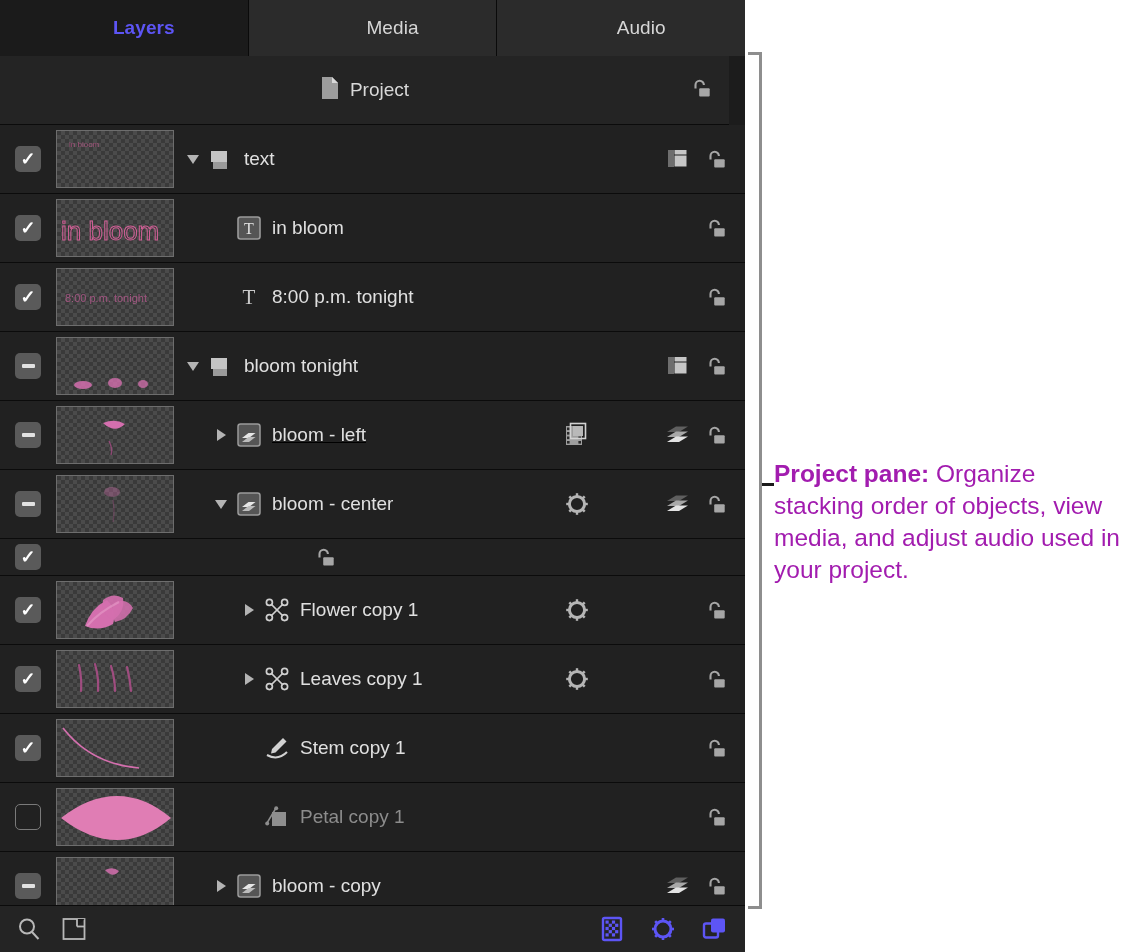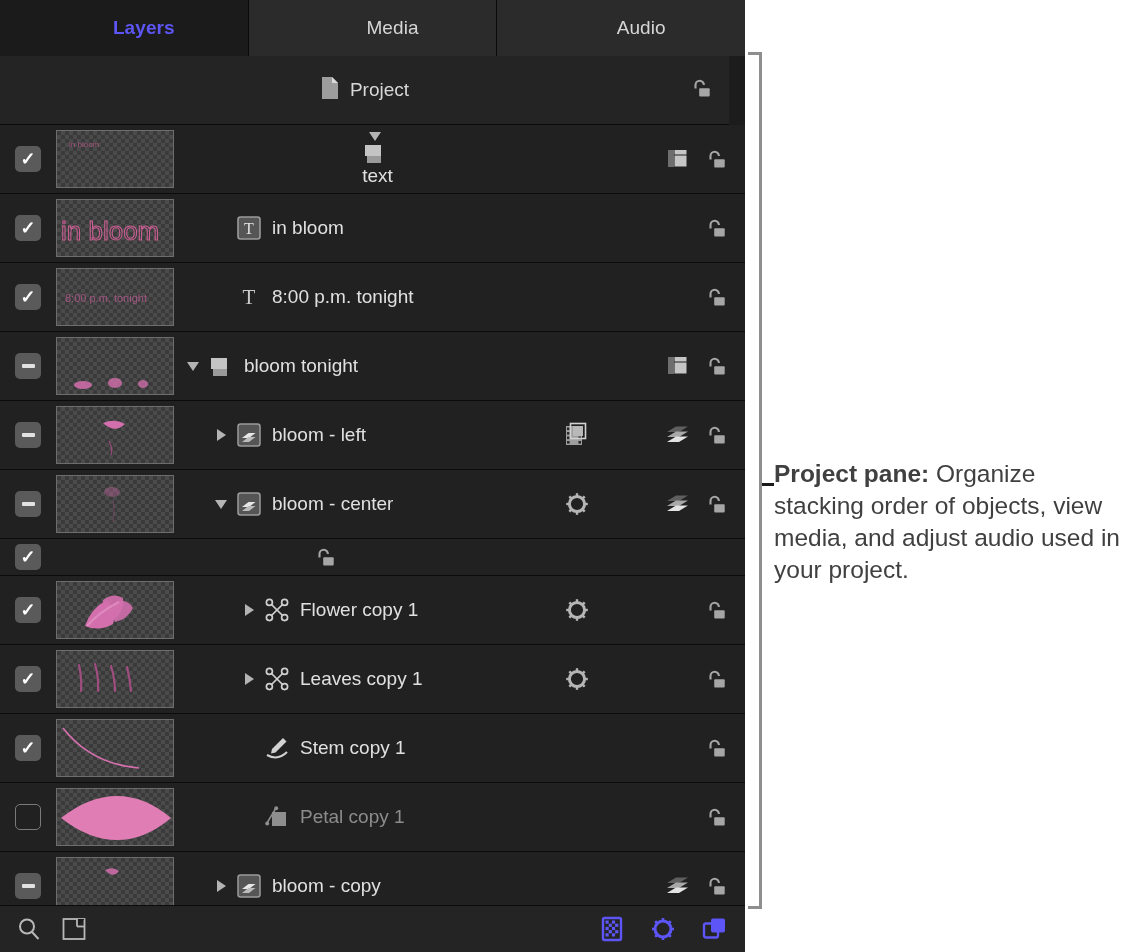--- a/index.html
+++ b/index.html
@@ -241,21 +241,21 @@
     width: 12px; height: 3px;
     background: #1a1a1a;
   }
 
   #callout {
     position: absolute;
     left: 774px; top: 458px;
     width: 352px;
     font-size: 24.5px;
     line-height: 1.30;
-    color: #404040;
+    color: #a21caf;
     font-family: "Liberation Sans", sans-serif;
   }
   #callout .lead { font-weight: bold; }
 </style>
 </head>
 <body>
 
 <div id="stage">
 
   <div id="panel">
@@ -299,21 +299,21 @@
               <span class="mk">✓</span>
             </div>
           </div>
           <div class="thumb-cell">
             <div class="thumb">
               <div class="art"><svg width="118" height="58" viewBox="0 0 118 58">
                   <text x="12" y="16" font-size="8" fill="#c05a8e" opacity=".75" font-family="Liberation Sans, sans-serif">in bloom</text>
                 </svg></div>
             </div>
           </div>
-          <div class="name-cell" style="padding-left: 0px; flex-direction: column;">
+          <div class="name-cell" style="padding-left: 0px;">
             <div class="disc open">
               <i></i>
             </div>
             <div class="kind">
               <svg width="24" height="24" viewBox="0 0 24 24">
                 <rect x="4" y="10" width="14" height="12" fill="#9a9a9a"></rect>
                 <rect x="2" y="4" width="16" height="11" fill="#c4c4c4"></rect>
               </svg>
             </div>
             <div class="lname">text</div>
@@ -447,21 +447,21 @@
             </div>
           </div>
           <div class="thumb-cell">
             <div class="thumb">
               <div class="art"><svg width="118" height="58" viewBox="0 0 118 58">
                   <path d="M46 16 q12 -5 22 1 q-10 10 -22 -1 z" fill="#d46fae"></path>
                   <path d="M52 34 q4 8 2 14" stroke="#b04f8b" stroke-width="1.4" fill="none" opacity=".7"></path>
                 </svg></div>
             </div>
           </div>
-          <div class="name-cell" style="padding-left: 28px;">
+          <div class="name-cell" style="padding-left: 28px; text-decoration: underline;">
             <div class="disc">
               <i></i>
             </div>
             <div class="kind">
               <svg width="26" height="26" viewBox="0 0 26 26">
                 <rect x="2" y="2" width="22" height="22" rx="2.5" fill="#555" stroke="#9b9b9b" stroke-width="1.5"></rect>
                 <path d="M6 16 l6.5-5 h7 l-6.5 5 z" fill="#e6e6e6"></path>
                 <path d="M6 20 l6.5-5 h7 l-6.5 5 z" fill="#bcbcbc"></path>
               </svg>
             </div>

